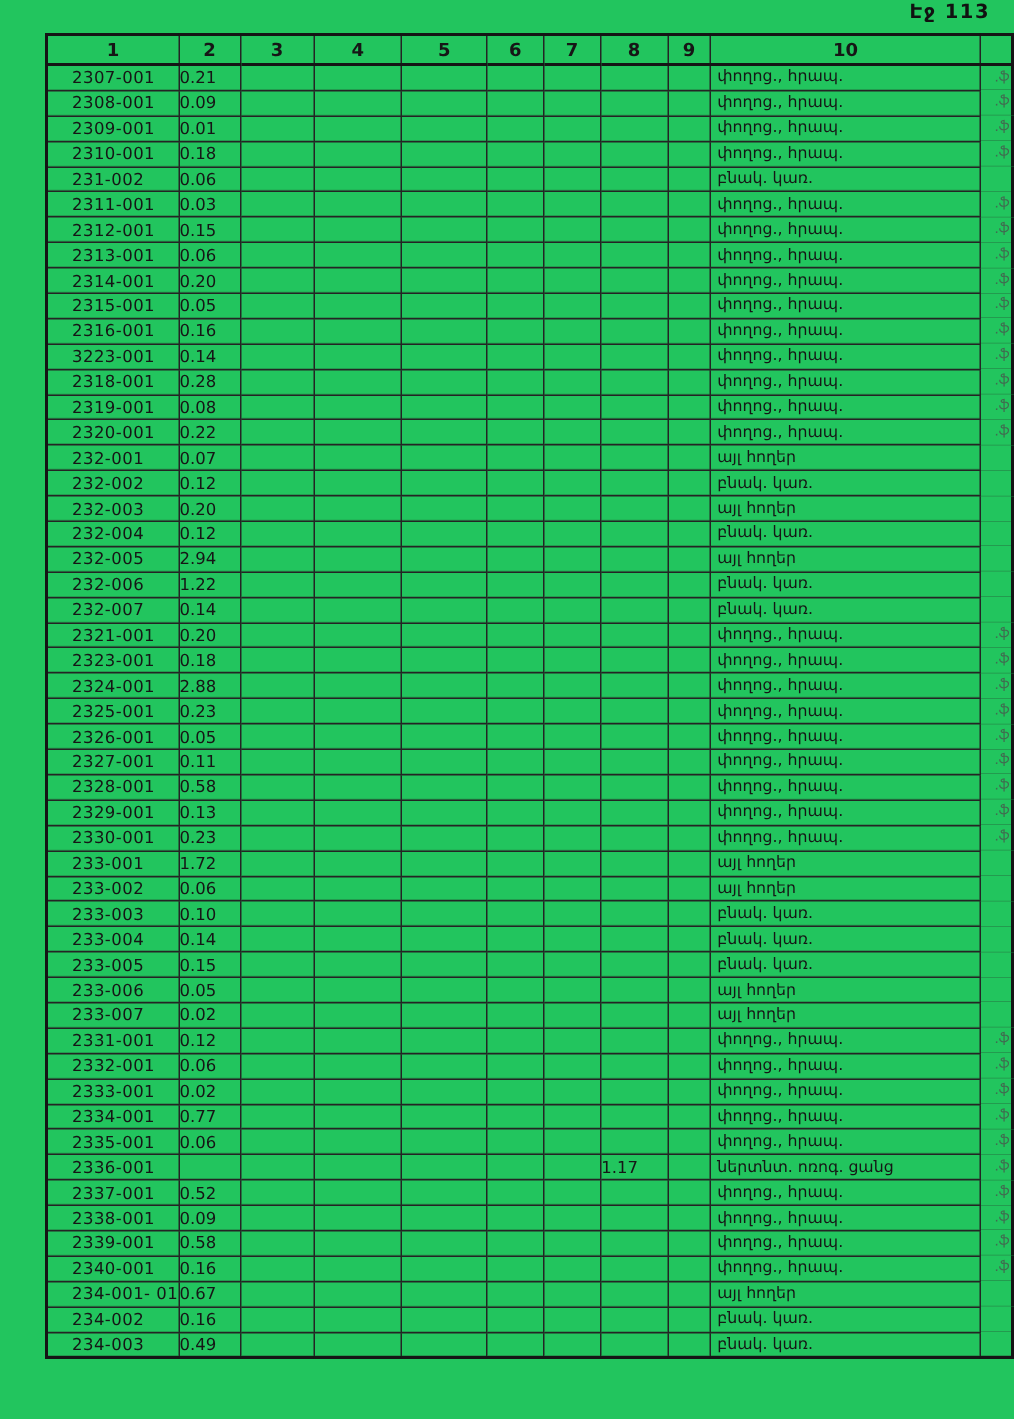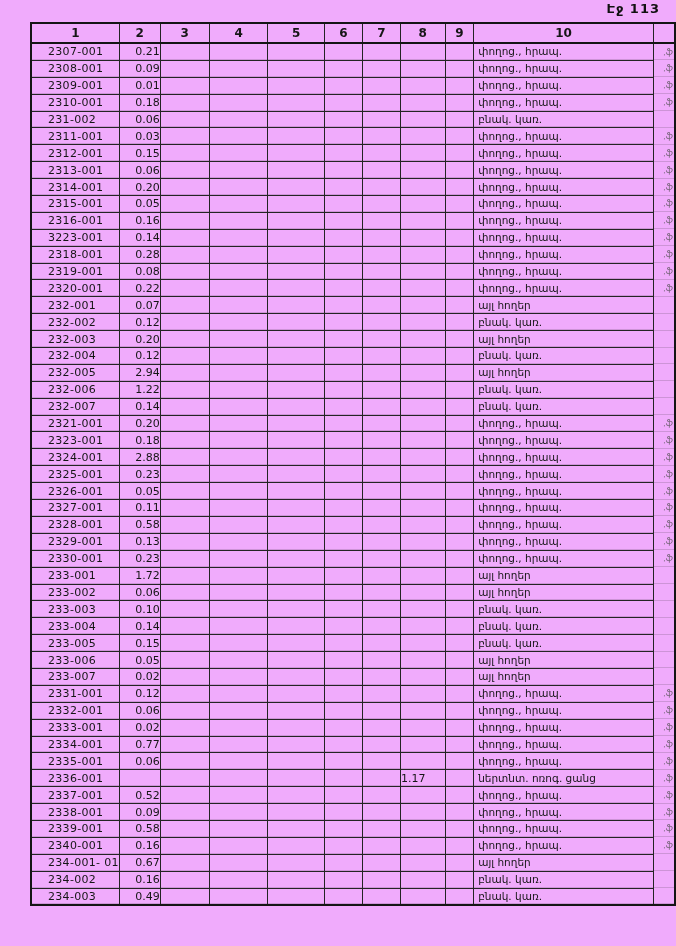--- a/index.html
+++ b/index.html
@@ -6,21 +6,21 @@
   body {
     width: 676px; height: 946px;
     background: #ffffff;
     font-family: "DejaVu Sans", sans-serif;
     color: #161616;
     overflow: hidden;
   }
   .page {
     position: relative;
     width: 676px; height: 946px;
-    background: #f0abfc;
+    background: #22c55e;
   }
   .page-number {
     position: absolute;
     top: 1px; right: 16px;
     font-size: 13px;
     font-weight: bold;
     letter-spacing: 1px;
     color: #111;
   }
   table.parcel-table {
@@ -40,21 +40,21 @@
     line-height: 15px;
   }
   .parcel-table thead th {
     font-size: 12px;
     font-weight: bold;
     height: 18px;
     text-align: center;
     border-bottom: 2px solid #151515;
   }
   td.c1 { text-align: left; padding-left: 16px; font-size: 11px; letter-spacing: 0.3px; }
-  td.c2 { text-align: right; font-size: 11px; }
+  td.c2 { text-align: left; font-size: 11px; }
   td.c8 { text-align: left; font-size: 11px; }
   td.c10 { text-align: left; padding-left: 4px; font-size: 10.5px; margin-left: 28px; }
   td.mark-cell, th.mark-cell {
     border: none;
     background: transparent;
     text-align: right;
     font-size: 9px;
     color: #4c4c4c;
     padding-right: 1px;
   }

